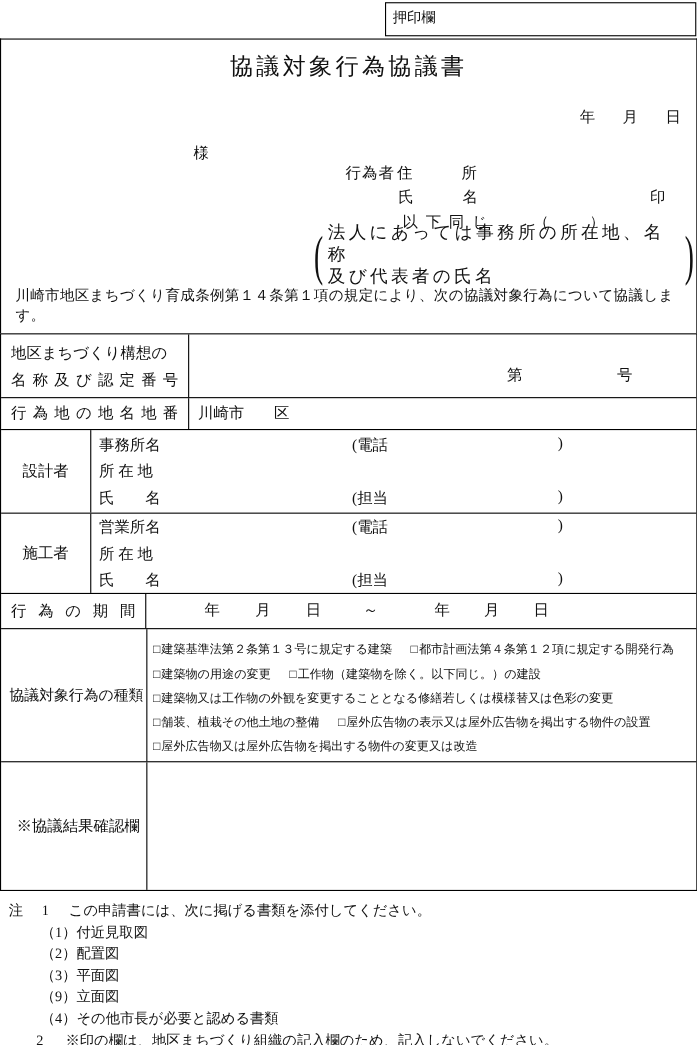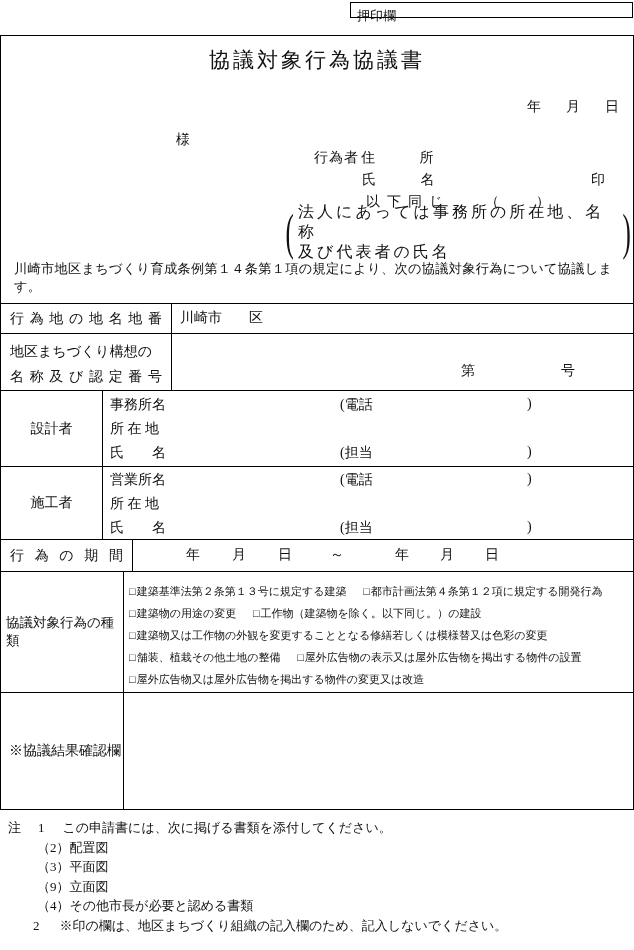--- a/index.html
+++ b/index.html
@@ -3,21 +3,21 @@
 <meta charset="utf-8">
 <style>
   html,body { margin:0; padding:0; background:#fff; }
   .page {
     position:relative; width:634px; height:950px; background:#ffffff;
     font-family:"Liberation Serif","DejaVu Serif",serif; color:#111;
     font-size:14px; overflow:hidden;
   }
   
   .seal-box {
-    position:absolute; left:350px; top:2px; width:283px; height:16px;
+    position:absolute; left:350px; top:2px; width:283px; height:31px;
     border:1px solid #000; box-sizing:border-box; padding:4px 0 0 6px; font-size:13px;
   }
   
   .main-box {
     position:absolute; left:0; top:35px; width:634px; height:268px;
     border:1px solid #000; border-bottom:none; box-sizing:border-box;
   }
   .title { position:absolute; top:10px; left:0; width:100%; text-align:center;
            font-size:21px; letter-spacing:3px; }
   .date-line { position:absolute; top:62px; left:526px; display:flex; gap:25px; }
@@ -34,21 +34,21 @@
   .corp-lines { font-size:16px; letter-spacing:3px; line-height:20px; padding:0 2px; }
   .declaration { position:absolute; top:224px; left:13px; width:615px;
                  font-size:13.2px; letter-spacing:0.3px; }
   
   .form-table { position:absolute; left:0; top:303px; width:634px;
                 border:1px solid #000; box-sizing:border-box; }
   .trow { display:flex; box-sizing:border-box; }
   .trow + .trow { border-top:1px solid #000; }
   .tlabel { border-right:1px solid #000; box-sizing:border-box;
             display:flex; flex-direction:column; justify-content:center; }
-  .w170 { width:171px; } .w92 { width:102px; } .w131 { width:132px; } .w132 { width:123px; }
+  .w170 { width:171px; } .w92 { width:82px; } .w131 { width:132px; } .w132 { width:133px;align-items:center; }
   .just { text-align:justify; text-align-last:justify; }
   .pad8 { padding:0 9px; }
   .rcontent { position:relative; flex:1; }
   .r1 { height:29px; } .r2 { height:57px; } .r3 { height:76px; } .r4 { height:73px; }
   .r5 { height:32px; } .r6 { height:121px; } .r7 { height:117px; }
   .abs { position:absolute; }
   .lbl2 { line-height:25px; padding:3px 9px 0 9px; }
   .ctr { text-align:center; }
   .kinds-lines { padding:8px 0 0 5px; font-size:11px; }
   .kline { height:22px; line-height:22px; white-space:nowrap; }
@@ -101,38 +101,38 @@
         <span>及び代表者の氏名</span>
       </span>
       <span class="bigparen">)</span>
     </div>
 
     <div class="declaration">川崎市地区まちづくり育成条例第１４条第１項の規定により、次の協議対象行為について協議します。</div>
   </div>
 
   <div class="form-table">
 
-    <div class="trow r1">
-      <div class="tlabel w170">
-        <div class="just pad8">行為地の地名地番</div>
-      </div>
-      <div class="rcontent">
-        <span class="abs" style="left:8px; top:5px;">川崎市</span>
-        <span class="abs" style="left:77px; top:5px;">区</span>
-      </div>
-    </div>
-
     <div class="trow r2">
       <div class="tlabel w170">
         <div class="lbl2">地区まちづくり構想の</div>
         <div class="lbl2 just" style="padding-top:0;">名称及び認定番号</div>
       </div>
       <div class="rcontent">
         <span class="abs" style="left:289px; top:28px;">第</span>
         <span class="abs" style="left:389px; top:28px;">号</span>
+      </div>
+    </div>
+
+    <div class="trow r1">
+      <div class="tlabel w170">
+        <div class="just pad8">行為地の地名地番</div>
+      </div>
+      <div class="rcontent">
+        <span class="abs" style="left:8px; top:5px;">川崎市</span>
+        <span class="abs" style="left:77px; top:5px;">区</span>
       </div>
     </div>
 
     <div class="trow r3">
       <div class="tlabel w92 ctr">
         <div>設計者</div>
       </div>
       <div class="rcontent">
         <span class="abs" style="left:7px; top:5px;">事務所名</span>
         <span class="abs" style="left:237px; top:5px;">(電話</span>
@@ -235,20 +235,23 @@
 
   </div>
 
   <div class="notes">
     <div class="note-line">
       <span class="nh">注</span>
       <span class="nn1">1</span>
       <span class="nt1">この申請書には、次に掲げる書類を添付してください。</span>
     </div>
     <div class="note-line">
+      <span class="nitem">（1）付近見取図</span>
+    </div>
+    <div class="note-line">
       <span class="nitem">（2）配置図</span>
     </div>
     <div class="note-line">
       <span class="nitem">（3）平面図</span>
     </div>
     <div class="note-line">
       <span class="nitem">（9）立面図</span>
     </div>
     <div class="note-line">
       <span class="nitem">（4）その他市長が必要と認める書類</span>

